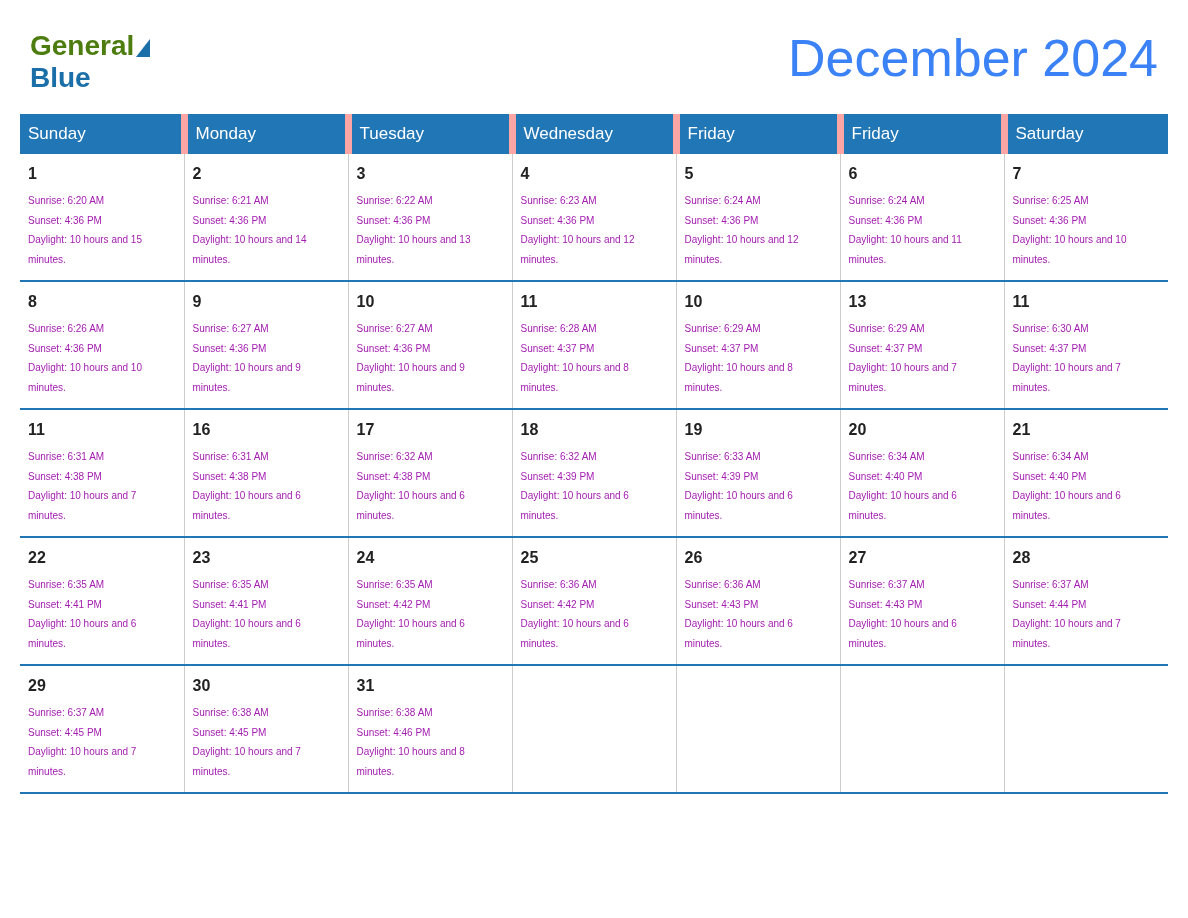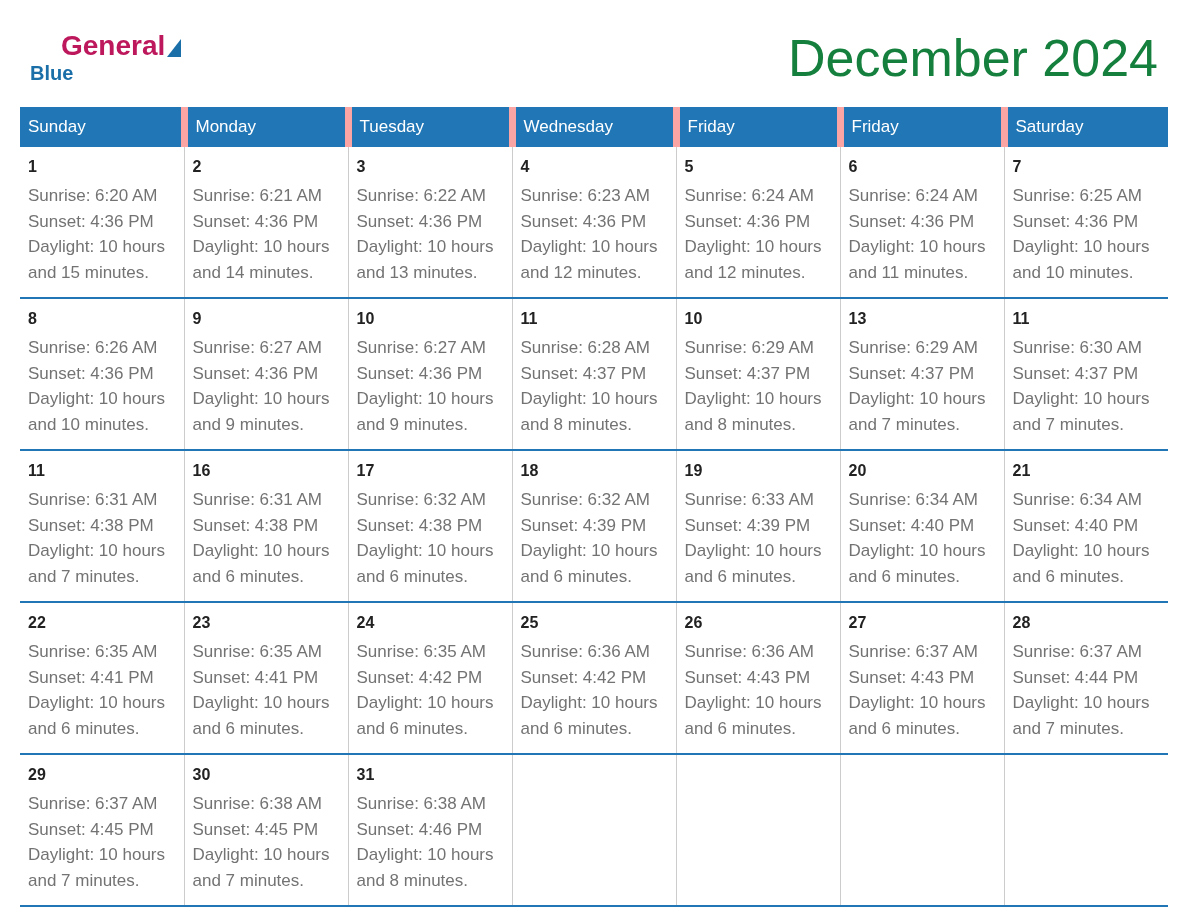--- a/index.html
+++ b/index.html
@@ -22,43 +22,43 @@
       flex-direction: column;
       align-items: flex-start;
     }
     .logo-text {
       font-size: 28px;
       font-weight: bold;
       color: #333;
       display: flex;
       align-items: center;
     }
-    .logo-general { color: #be185d; margin-left: 31px; }
+    .logo-general { color: #4d7c0f; }
     .logo-triangle {
       width: 0;
       height: 0;
       border-left: 14px solid transparent;
       border-bottom: 18px solid #1a6fa8;
       display: inline-block;
       margin: 0 2px;
       position: relative;
       top: 2px;
     }
     .logo-blue {
       color: #1a6fa8;
-      font-size: 20px;
+      font-size: 28px;
       font-weight: bold;
     }
     .title-area {
       text-align: right;
     }
     .month-title {
       font-size: 52px;
       font-weight: normal;
-      color: #15803d;
+      color: #3b82f6;
       line-height: 1.1;
     }
     .location-title {
       font-size: 22px;
       color: #444;
       margin-top: 4px;
     }
     table {
       width: 100%;
       border-collapse: collapse;
@@ -90,22 +90,22 @@
     }
     tbody td:last-child { border-right: none; }
     .day-num {
       font-size: 16px;
       font-weight: bold;
       color: #222;
       display: block;
       margin-bottom: 4px;
     }
     .day-info {
-      font-size: 17px;
-      color: #737373;
+      font-size: 10px;
+      color: #a21caf;
     }
   </style>
 </head>
 <body>
 
 <div class="header-area">
   <div class="logo">
     <div class="logo-text">
       <span class="logo-general">General</span>
       <span class="logo-triangle"></span>

